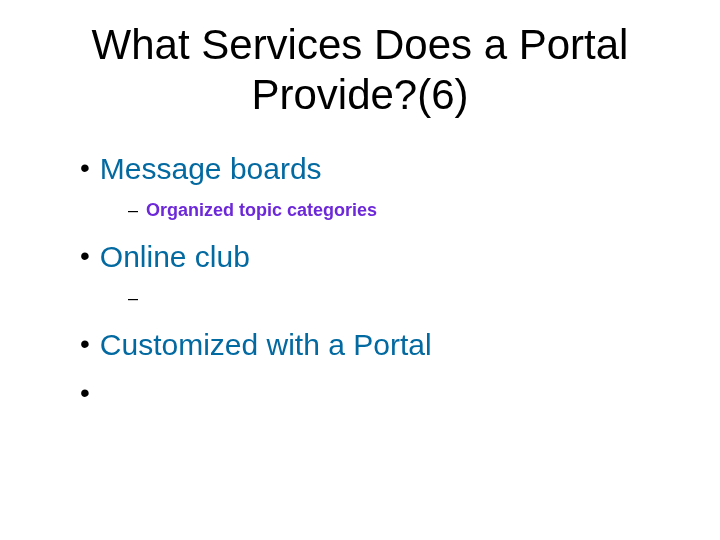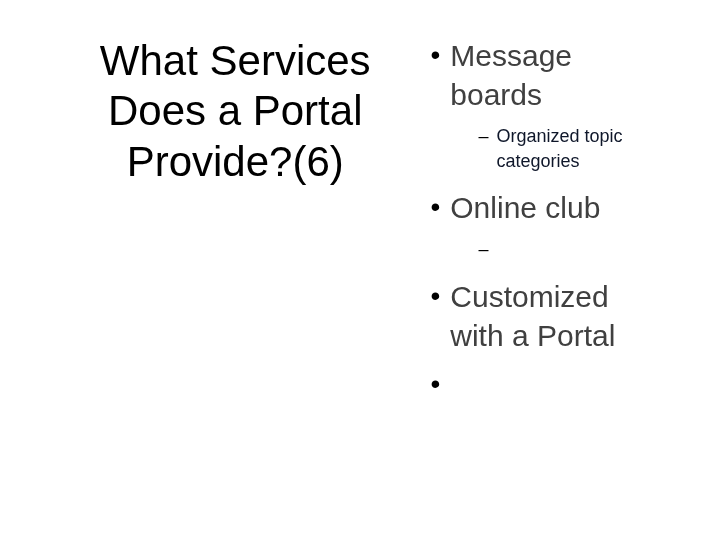--- a/index.html
+++ b/index.html
@@ -12,23 +12,23 @@
       width: 720px;
       height: 540px;
       background: #ffffff;
       font-family: 'Arial', sans-serif;
       overflow: hidden;
     }
 
     .slide {
       width: 720px;
       height: 540px;
-      padding: 36px 60px 40px 60px;
+      padding: 20px 60px 40px 60px;
       display: flex;
-      flex-direction: row;
+      flex-direction: column;
       justify-content: flex-start;
     }
 
     .title {
       text-align: center;
       font-size: 42px;
       font-weight: 300;
       color: #000000;
       line-height: 1.2;
       margin-bottom: 28px;
@@ -53,21 +53,21 @@
       font-size: 28px;
       line-height: 1.2;
       color: #000;
       flex-shrink: 0;
       margin-top: 2px;
     }
 
     .bullet-text {
       font-size: 30px;
       font-weight: 300;
-      color: #404040;
+      color: #0369a1;
       line-height: 1.3;
       font-family: 'Arial', sans-serif;
     }
 
     .sub-item {
       display: flex;
       align-items: flex-start;
       gap: 8px;
       padding-left: 48px;
       margin-bottom: 8px;
@@ -75,22 +75,22 @@
 
     .sub-dash {
       font-size: 18px;
       color: #000;
       flex-shrink: 0;
       line-height: 1.4;
     }
 
     .sub-text {
       font-size: 18px;
-      font-weight: 400;
-      color: #0f172a;
+      font-weight: 700;
+      color: #6d28d9;
       line-height: 1.4;
       font-family: 'Arial', sans-serif;
     }
 
     .korean-text {
       font-family: 'Arial', 'Malgun Gothic', 'Apple Gothic', sans-serif;
     }
   </style>
 </head>
 <body>

